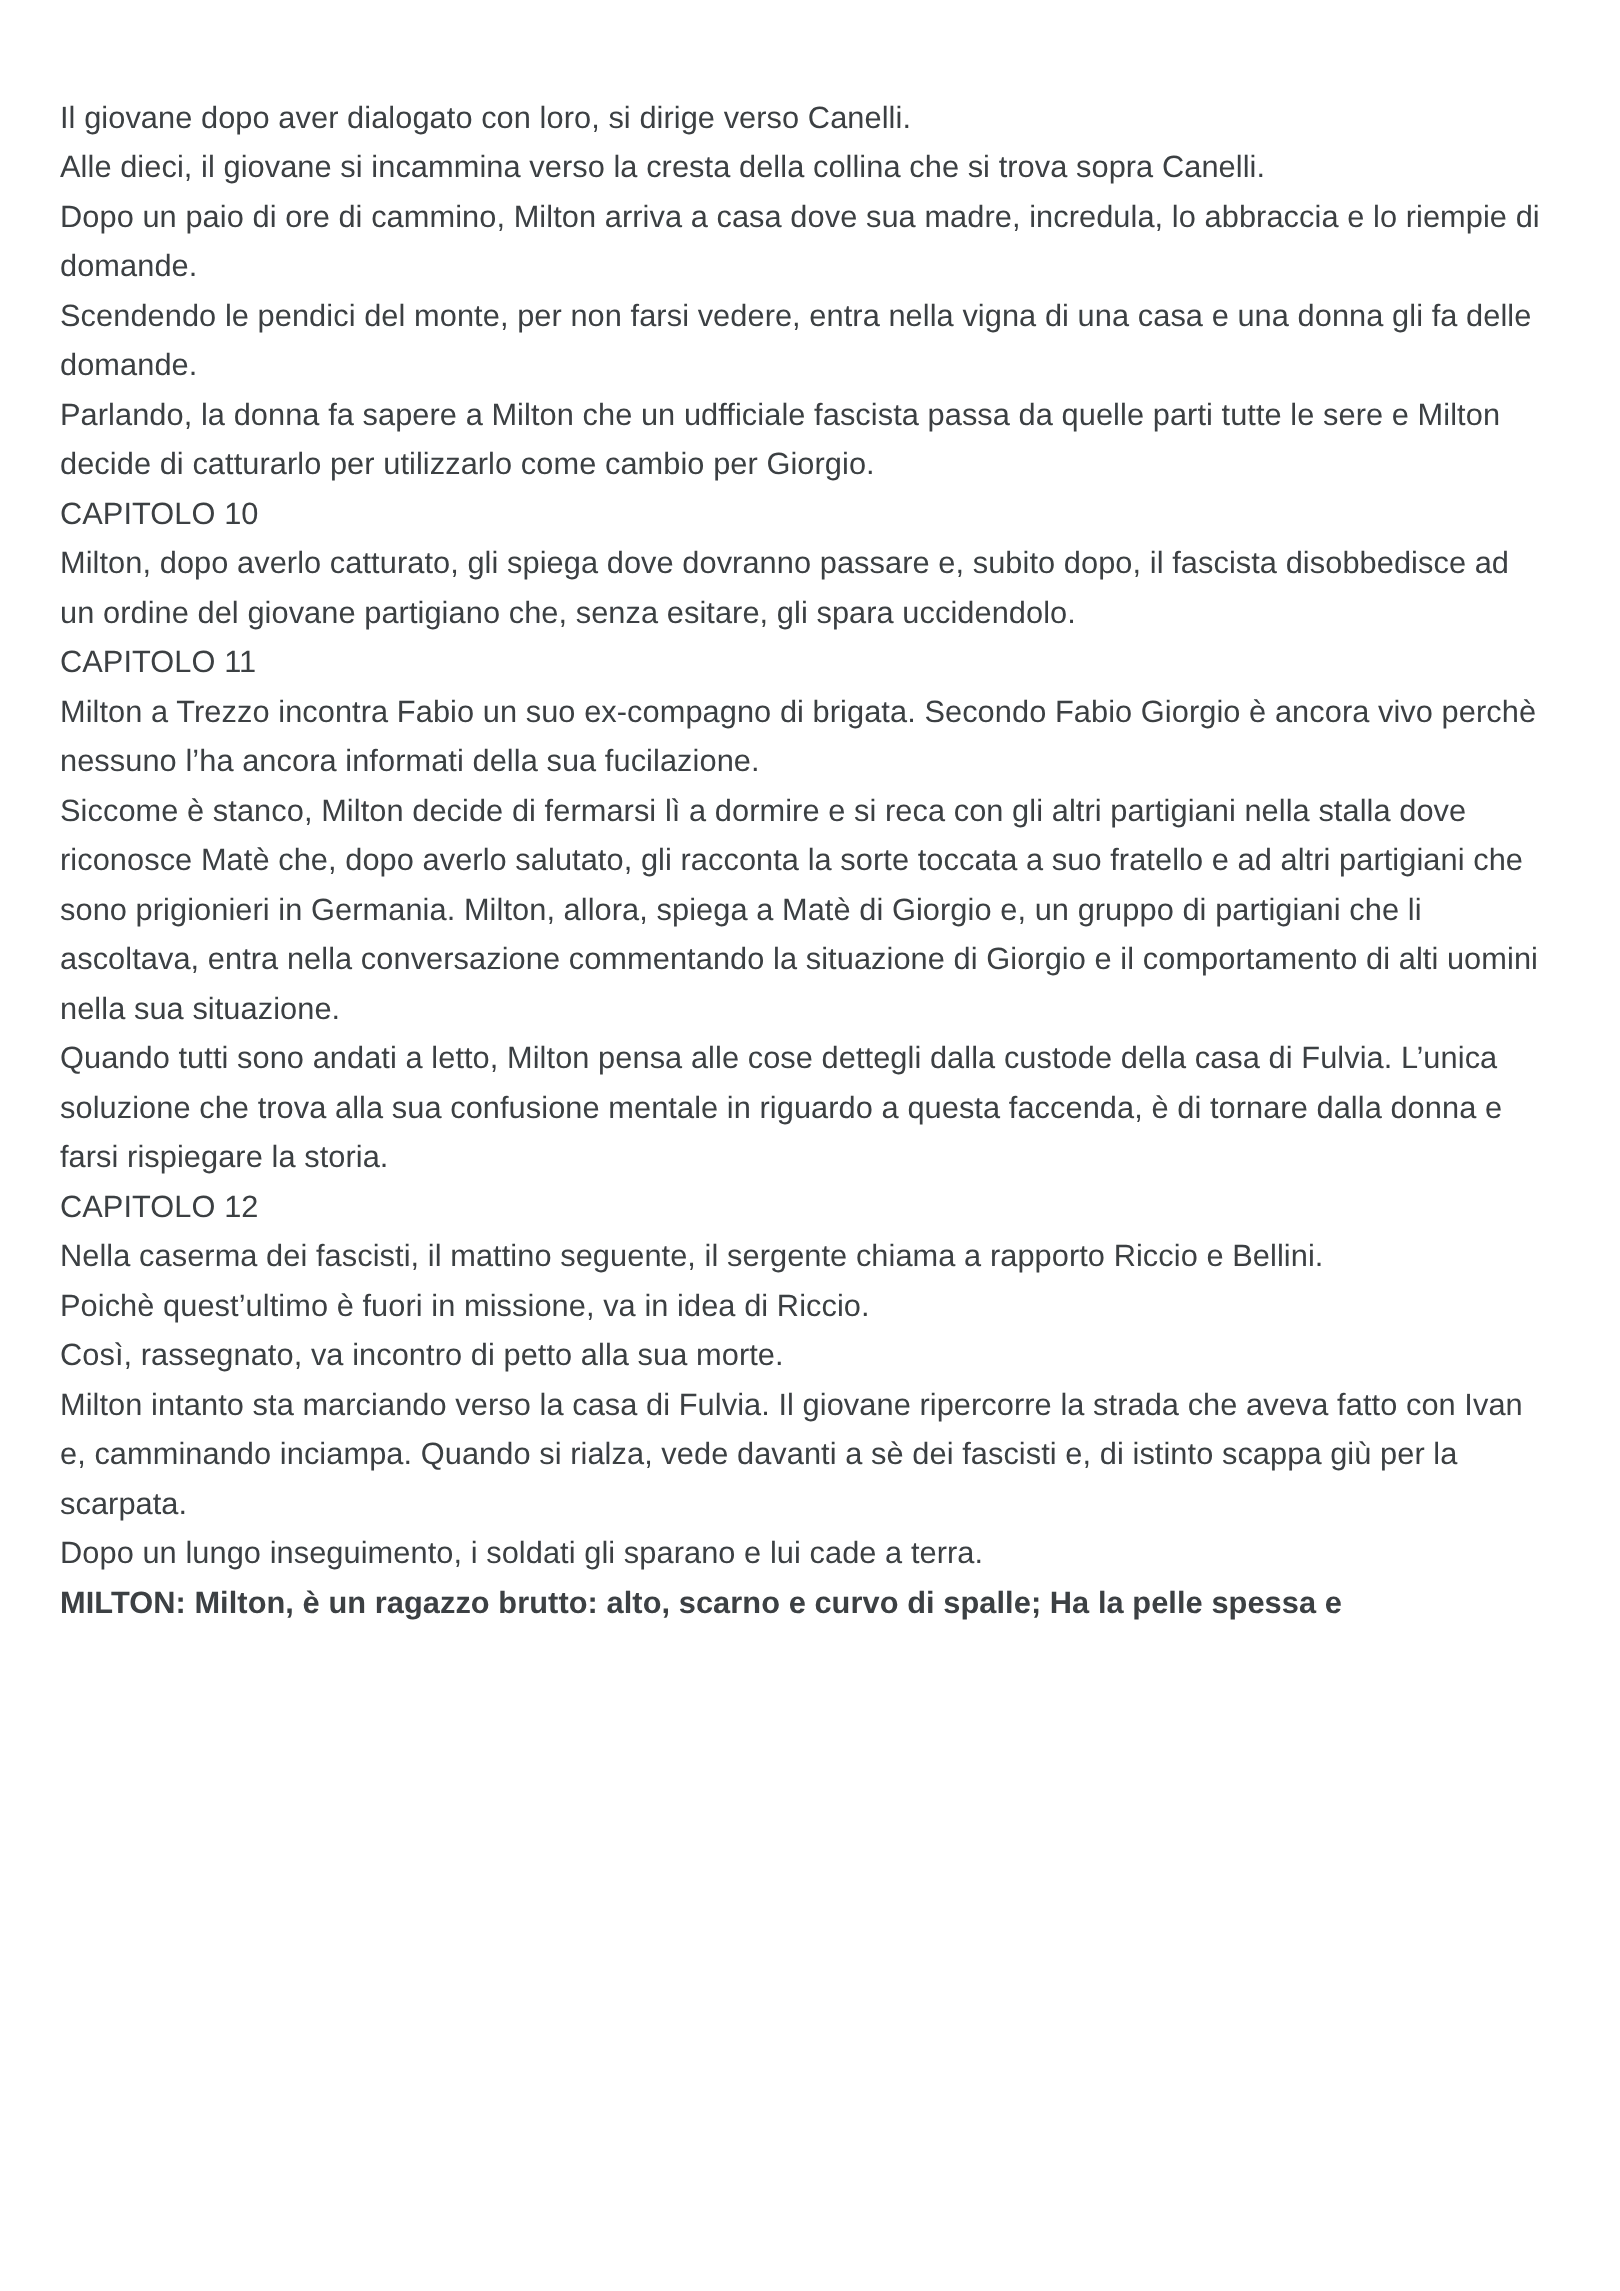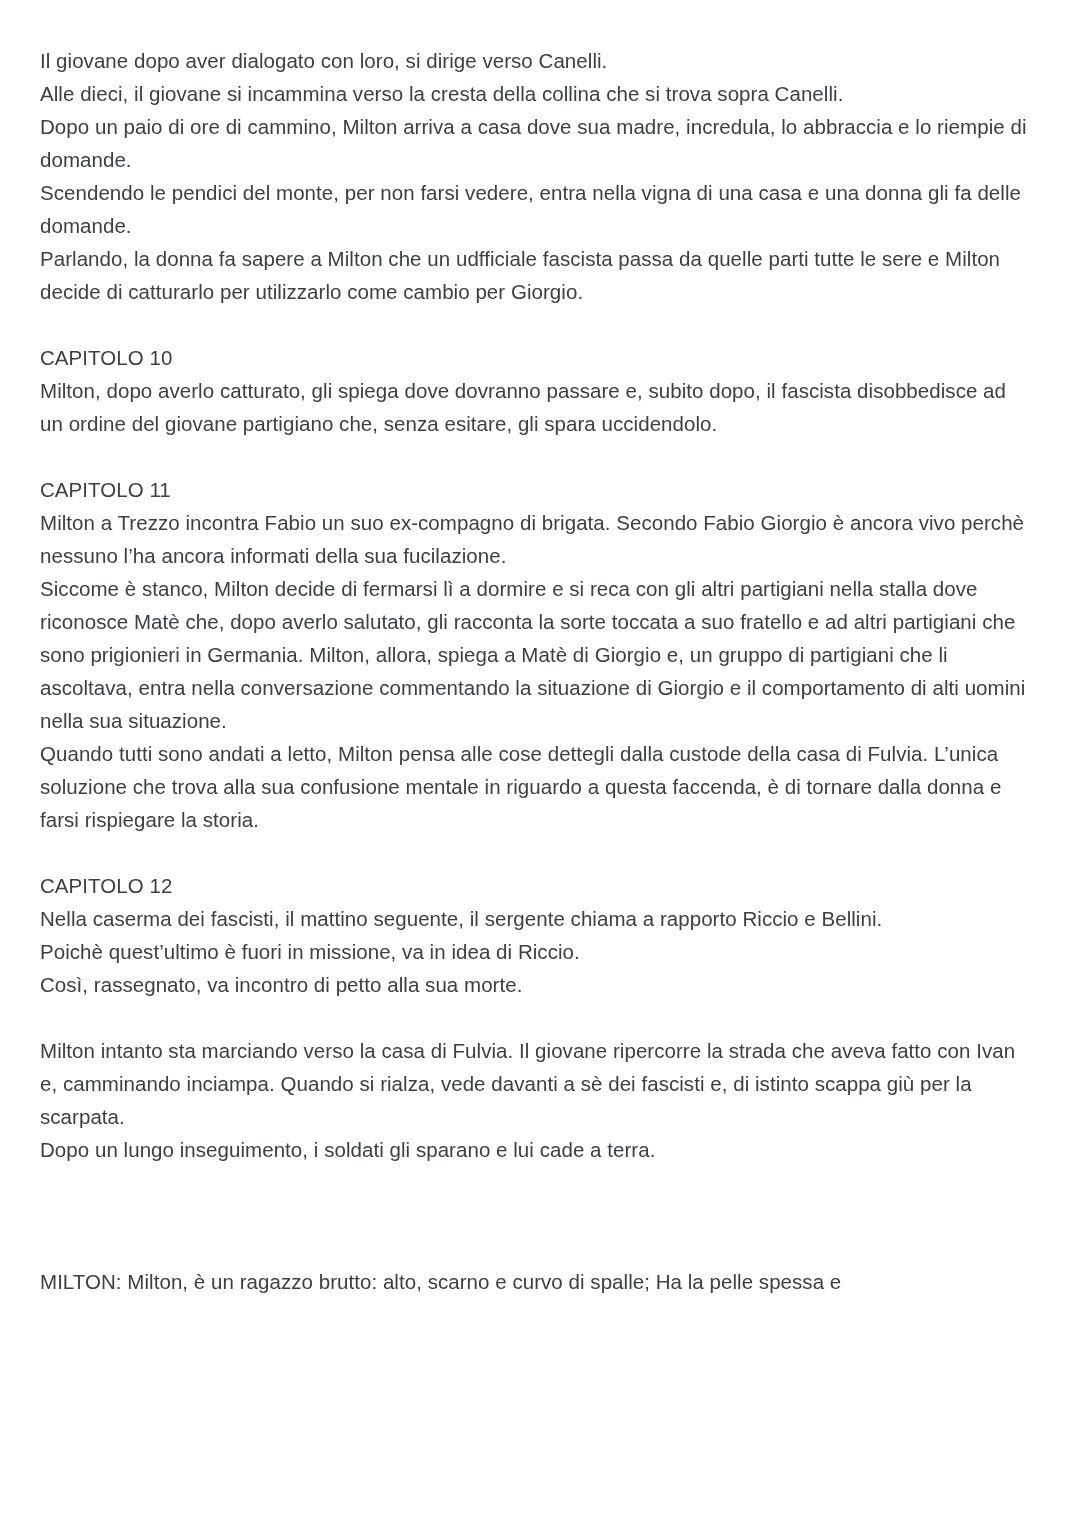--- a/index.html
+++ b/index.html
@@ -13,21 +13,21 @@
     background: #ffffff;
     font-family: "Liberation Sans", "DejaVu Sans", sans-serif;
     -webkit-font-smoothing: antialiased;
   }
 
   .page {
     box-sizing: border-box;
     width: 1080px;
     min-height: 1527px;
     background: #ffffff;
-    padding: 44px 50px 40px 40px;
+    padding: 62px 50px 40px 40px;
   }
 
   .doc-body {
     width: 990px;
     color: #3c4043;
     font-size: 20.5px;
     line-height: 33px;
     letter-spacing: 0.05px;
     text-align: left;
   }
@@ -40,26 +40,25 @@
 
   
   .line {
     margin: 0;
     padding: 0;
     display: block;
   }
 
   
   .block + .block {
-    margin-top: 33px;
   }
 
   
   .block.gap-large {
-    margin-top: 99px;
+    font-weight: bold;
   }
 
   .heading-line {
     margin: 0;
     padding: 0;
     display: block;
   }
 </style>
 </head>
 <body style="background: rgb(255, 255, 255);">

